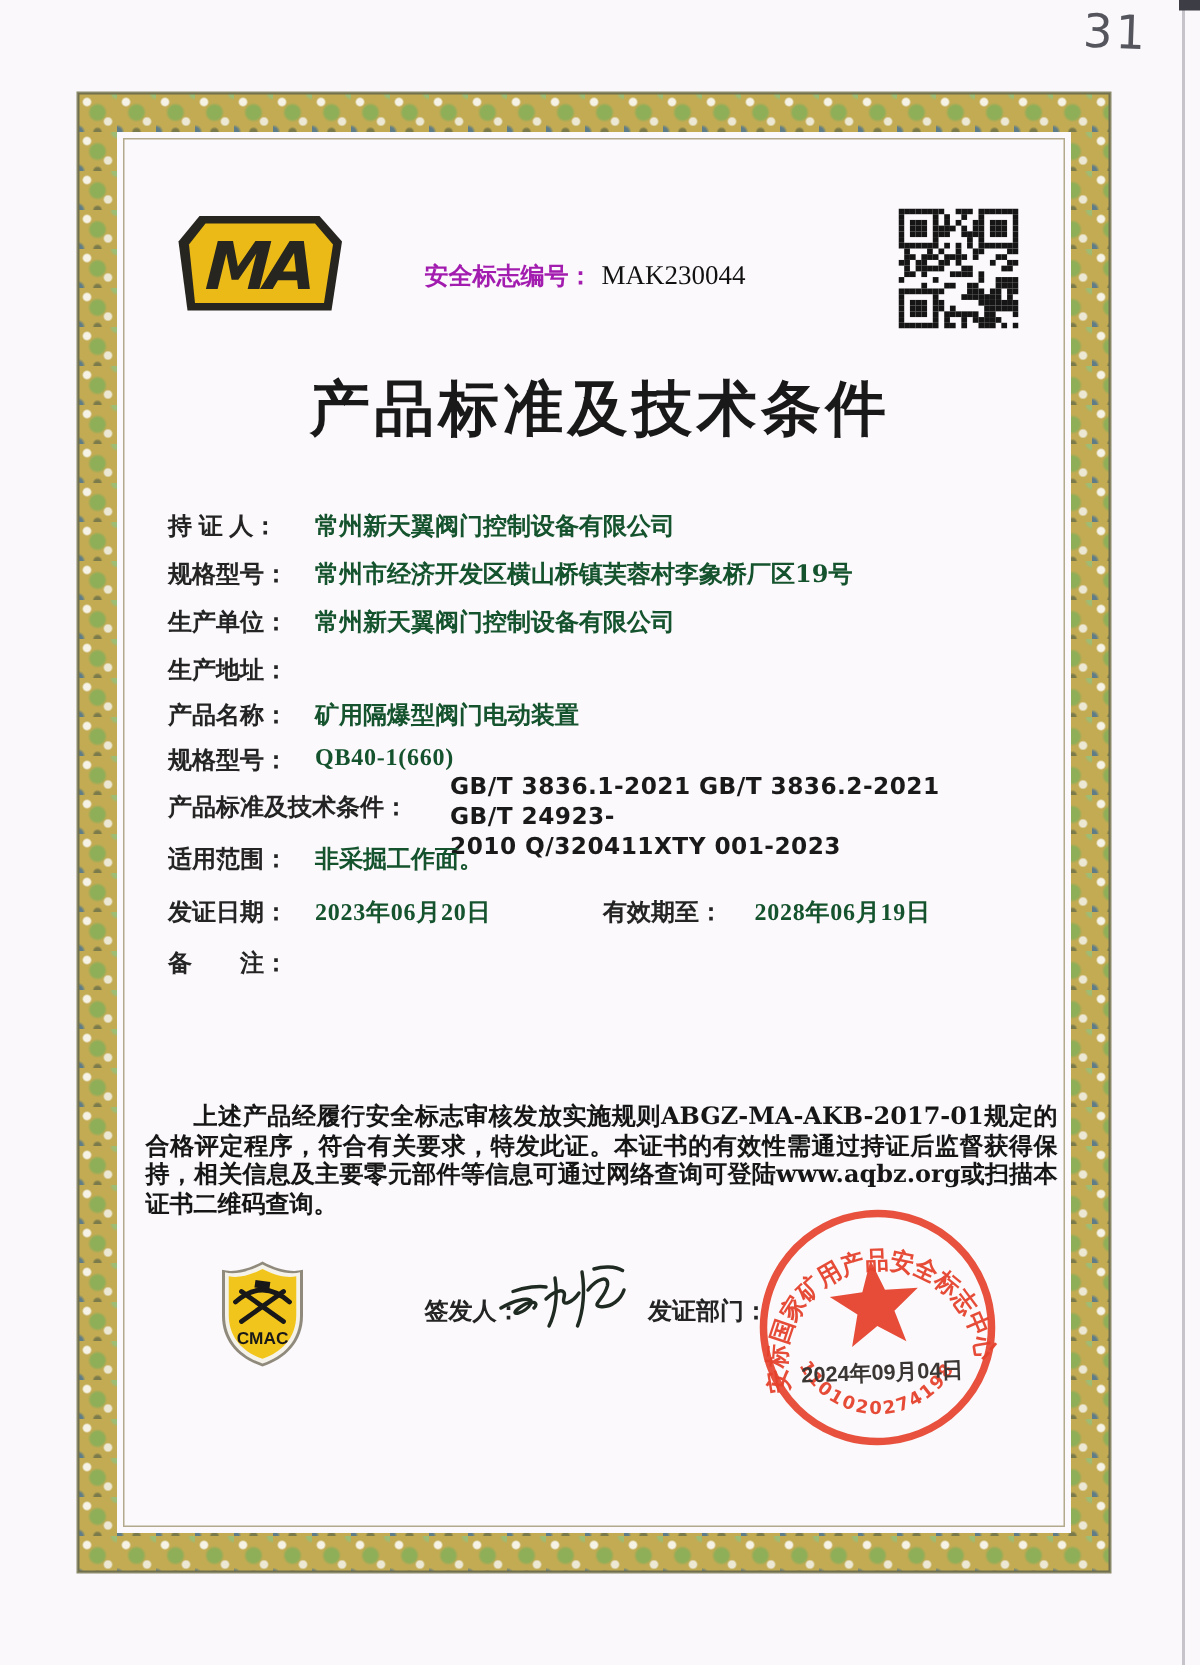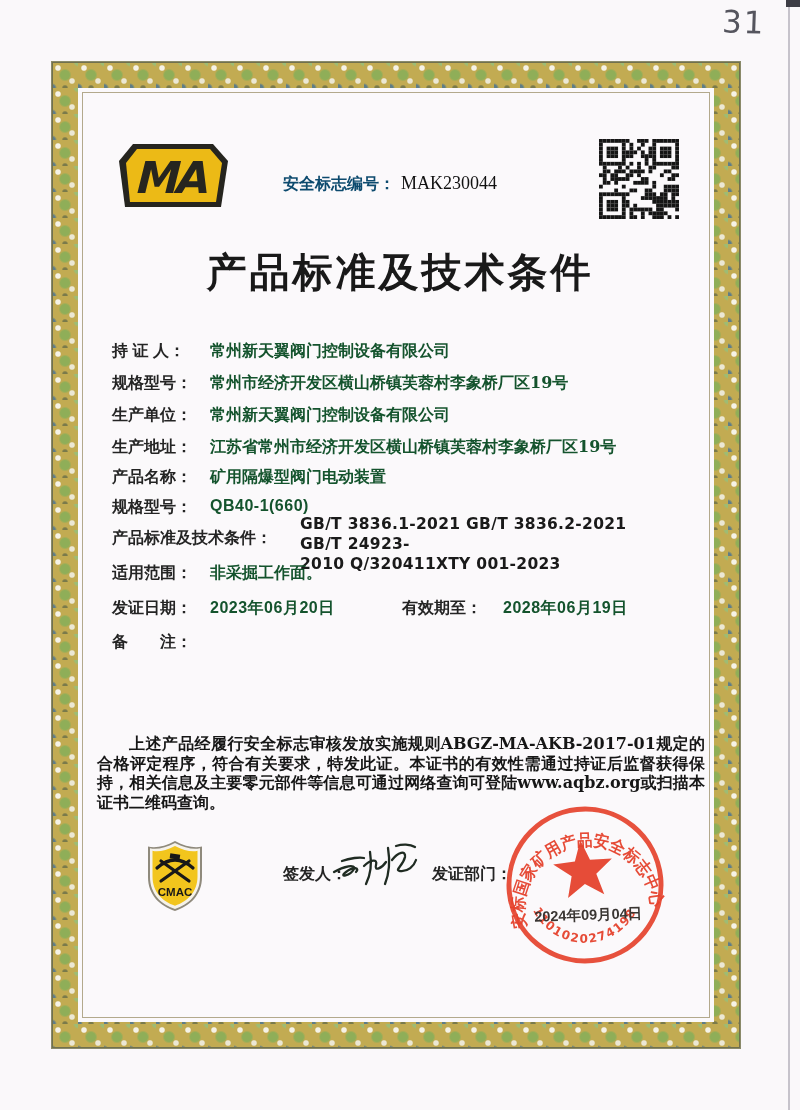--- a/index.html
+++ b/index.html
@@ -38,40 +38,40 @@
   }
   .frame-paper { position:absolute; inset:26px; background:#fbf9fb; }
   .thin-frame {
     position:absolute; left:82px; top:92px; width:628px; height:926px;
     border:1px solid #b3a98c;
   }
 
   
   .ma-logo { position:absolute; left:117px; top:142px; }
   .cert-no { position:absolute; left:283px; top:173px; font-size:16px; white-space:nowrap; }
-  .cert-no .lbl { font-weight:bold; color:#0c4a6e; }
+  .cert-no .lbl { font-weight:bold; color:#a21caf; }
   .cert-no .val { font-family:"Liberation Serif", serif; font-size:18px; color:#111; margin-left:6px; }
   .qr { position:absolute; left:599px; top:139px; width:80px; height:80px; }
 
   .title {
     position:absolute; left:80px; top:245px; width:640px;
     text-align:center; font-size:40px; font-weight:900; letter-spacing:3px;
     color:#191919; font-family:"DejaVu Serif","Liberation Serif",serif;
   }
 
   
   .f-label {
     position:absolute; left:112px; font-size:16px; font-weight:bold; color:#242424;
     white-space:nowrap; font-family:"Liberation Sans",sans-serif;text-align:center;
   }
   .f-value {
     position:absolute; left:210px; font-size:16px; font-weight:bold; color:#14532d;
     white-space:nowrap; font-family:"DejaVu Serif","Liberation Serif",serif;
   }
-  .f-value.mono { font-family:Liberation Sans, sans-serif; letter-spacing:.5px;text-align:center; }
+  .f-value.mono { font-family:Liberation Serif, serif; letter-spacing:.5px;text-align:center; }
   .std-value {
     position:absolute; left:300px; top:514px; width:330px;
     font-size:15.5px; font-weight:bold; line-height:20px; color:#1a1a1a;
     font-family:"DejaVu Sans","Liberation Sans",sans-serif; letter-spacing:.3px;
   }
 
   
   .body-text {
     position:absolute; left:97px; top:734px; width:608px;
     font-size:16px; font-weight:bold; line-height:19.5px; text-align:justify;
@@ -371,21 +371,20 @@
   <div class="f-label" style="top:341px">持 证 人：</div>
   <div class="f-value" style="top:341px">常州新天翼阀门控制设备有限公司</div>
 
   <div class="f-label" style="top:373px">规格型号：</div>
   <div class="f-value" style="top:373px">常州市经济开发区横山桥镇芙蓉村李象桥厂区19号</div>
 
   <div class="f-label" style="top:405px">生产单位：</div>
   <div class="f-value" style="top:405px">常州新天翼阀门控制设备有限公司</div>
 
   <div class="f-label" style="top:437px">生产地址：</div>
-  <div class="f-value" style="top:437px">江苏省常州市经济开发区横山桥镇芙蓉村李象桥厂区19号</div>
 
   <div class="f-label" style="top:467px">产品名称：</div>
   <div class="f-value" style="top:467px">矿用隔爆型阀门电动装置</div>
 
   <div class="f-label" style="top:497px">规格型号：</div>
   <div class="f-value mono" style="top:497px">QB40-1(660)</div>
 
   <div class="f-label" style="top:528px">产品标准及技术条件：</div>
   <div class="std-value">
     <div>GB/T 3836.1-2021 GB/T 3836.2-2021 GB/T 24923-</div>

